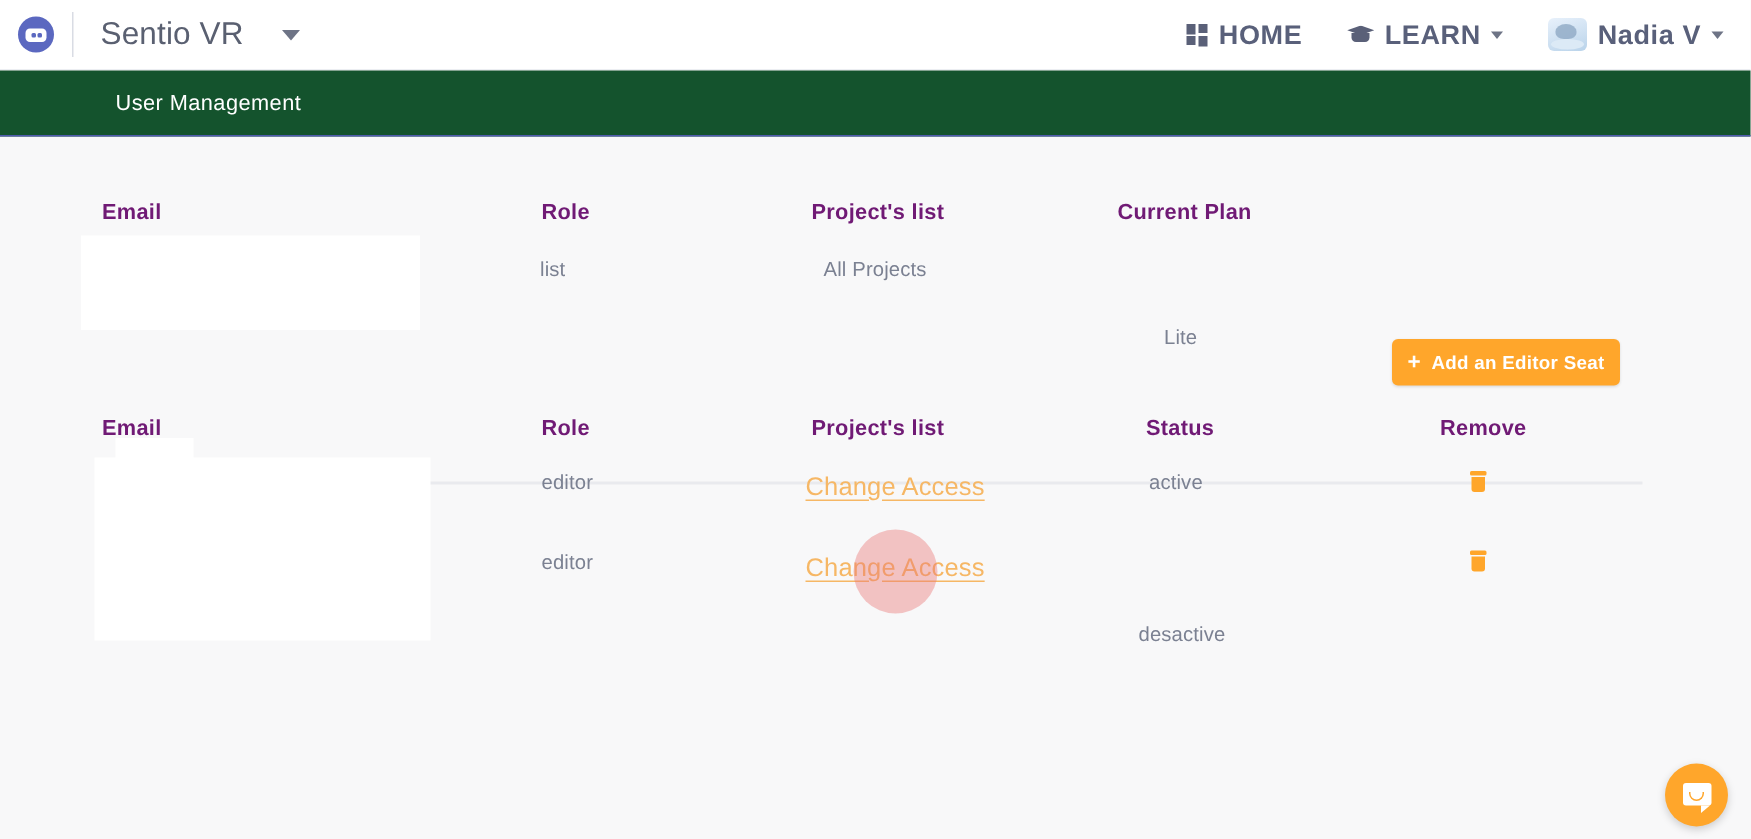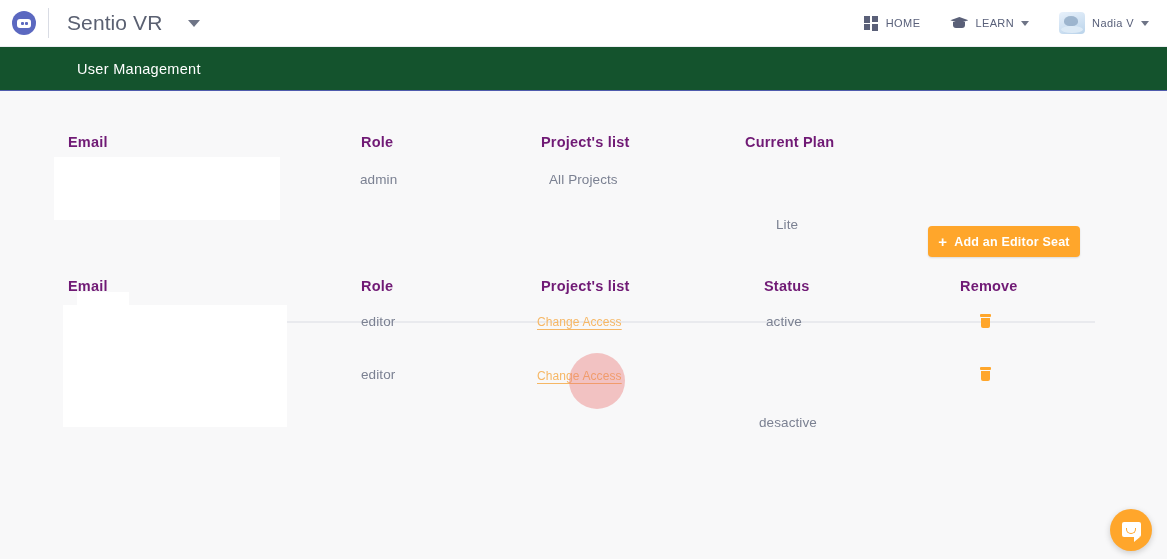--- a/index.html
+++ b/index.html
@@ -38,21 +38,21 @@
     font-size: 21px; color: #5a6071; letter-spacing: .1px; font-weight: 400;
   }
   .brand-caret {
     margin-left: 26px; width: 0; height: 0;
     border-left: 6px solid transparent; border-right: 6px solid transparent;
     border-top: 7px solid #6e7486;
   }
 
   .topnav { margin-left: auto; display: flex; align-items: center; gap: 30px; padding-right: 18px; }
   .navitem { display: flex; align-items: center; gap: 7px; cursor: pointer; }
-  .navitem .lbl { font-size: 11px; color: #59607a; letter-spacing: .4px; }
+  .navitem .lbl { font-size: 18px; color: #59607a; letter-spacing: .4px; font-weight: bold; }
 
   .grid-icon { width: 15px; height: 15px; display: grid; grid-template-columns: 6px 6px; grid-template-rows: 6px 6px; gap: 2px; }
   .grid-icon i { background: #5a6078; display: block; }
   .grid-icon i:nth-child(1) { height: 7px; }
   .grid-icon i:nth-child(4) { height: 7px; }
 
   .cap-icon { width: 18px; height: 14px; position: relative; }
   .cap-icon .cap-top {
     position: absolute; left: 0; top: 1px; width: 18px; height: 7px;
     background: #5a6078;
@@ -115,21 +115,21 @@
     box-shadow: 0 1px 2px rgba(0,0,0,.12);
   }
   .orangebtn .plus { font-size: 15px; font-weight: bold; line-height: 1; }
 
   .divider {
     position: absolute; left: 70px; top: 229px; width: 1025px; height: 2px;
     background: #e9eaee;
   }
 
   .chglink {
-    position: absolute; font-size: 12px; color: #f6b765; letter-spacing: .1px;
+    position: absolute; font-size: 17px; color: #f6b765; letter-spacing: .1px;
     text-decoration: underline; text-underline-offset: 3px; cursor: pointer;
   }
 
   .trash { position: absolute; width: 11px; height: 14px; cursor: pointer; }
   .trash .lid { position: absolute; left: 0; top: 0; width: 11px; height: 2.5px; background: #ffa62b; border-radius: 1px; }
   .trash .body { position: absolute; left: 1px; top: 3.5px; width: 9px; height: 10.5px; background: #ffa62b; border-radius: 0 0 2px 2px; }
 
   
   .ripple {
     position: absolute; left: 569px; top: 353px; width: 56px; height: 56px;
@@ -211,21 +211,21 @@
 <div class="content">
 
   <div class="tbl">
     <div class="th" style="left:68px;  top:42px;">Email</div>
     <div class="th" style="left:361px; top:42px;">Role</div>
     <div class="th" style="left:541px; top:42px;">Project's list</div>
     <div class="th" style="left:745px; top:42px;">Current Plan</div>
 
     <div class="redact" style="left:54px; top:65px; width:226px; height:63px;"></div>
 
-    <div class="td" style="left:360px; top:80px;">admin</div>
+    <div class="td" style="left:360px; top:80px;">list</div>
     <div class="td" style="left:549px; top:80px;">All Projects</div>
     <div class="td" style="left:776px; top:77px;margin-top:48px;">Lite</div>
   </div>
 
   <button class="orangebtn">
     <span class="plus">+</span>
     <span>Add an Editor Seat</span>
   </button>
 
   <div class="divider"></div>

